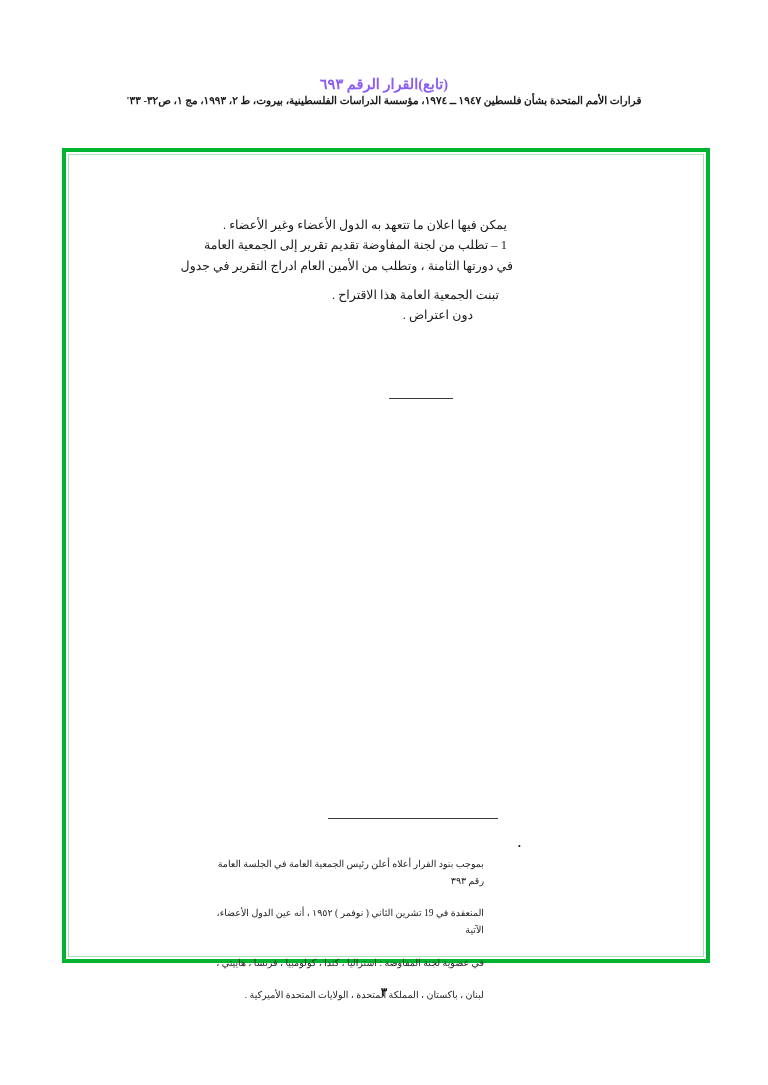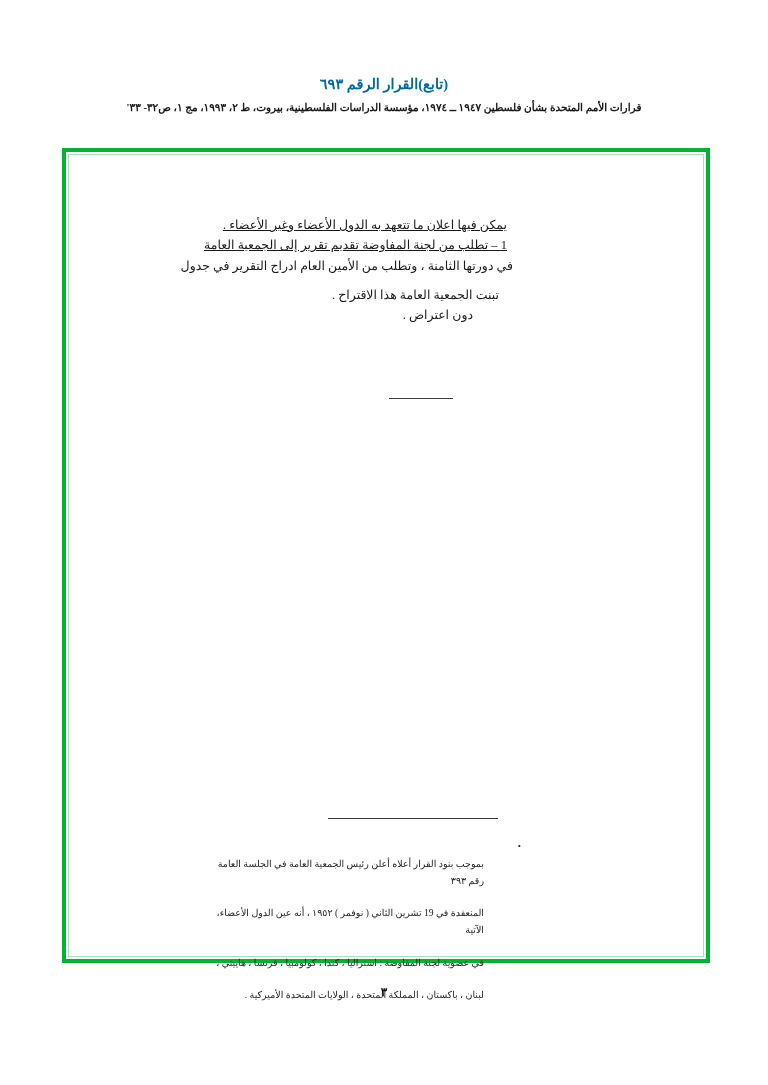--- a/index.html
+++ b/index.html
@@ -28,24 +28,23 @@
     left: 0;
     right: 0;
     text-align: center;
     direction: rtl;
   }
   .doc-header .title {
     font-size: 14.5px;
     font-weight: bold;
     letter-spacing: 0.3px;
     line-height: 1.4;
-    color: #0369a1;
+    color: #8b5cf6;
   }
   .doc-header .subtitle {
-    margin-top: 7px;
     font-size: 10.5px;
     font-weight: bold;
     line-height: 1.4;
     color: #1a1a1a;
   }
 
   
   .green-frame {
     position: absolute;
     top: 148px;
@@ -79,21 +78,21 @@
   }
   .body-text p {
     margin: 0;
   }
   .para-gap {
     height: 9px;
   }
   .ln {
     white-space: nowrap;
   }
-  .indent-1 { padding-right: 6px; text-decoration: underline; }
+  .indent-1 { padding-right: 6px; }
   .indent-2 { padding-right: 14px; }
   .indent-3 { padding-right: 40px; }
 
   
   .short-rule {
     position: absolute;
     top: 398px;
     right: 315px;
     width: 64px;
     height: 0;

